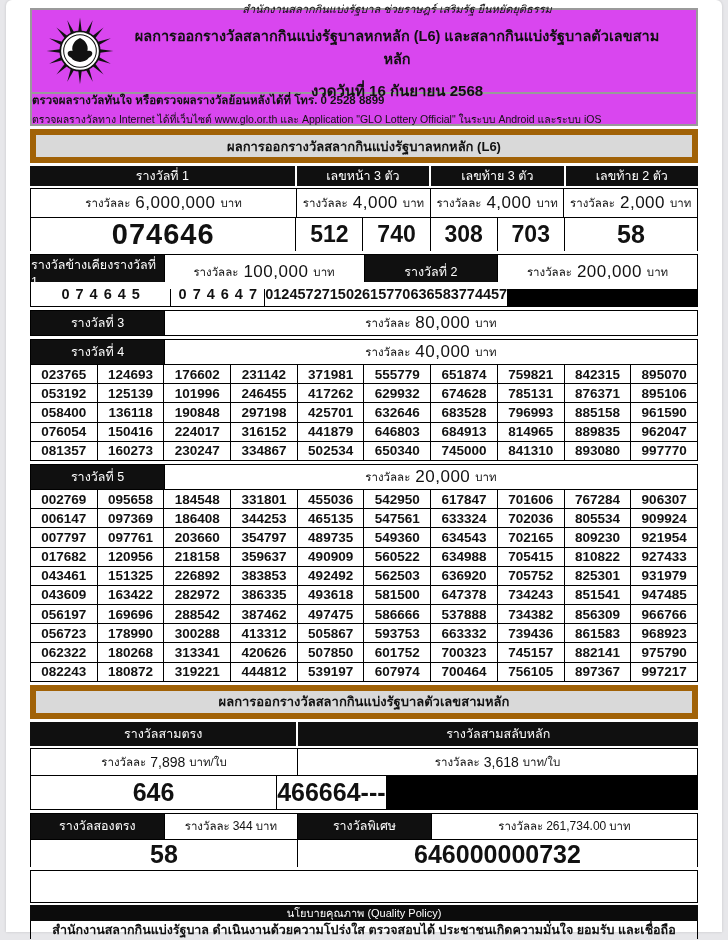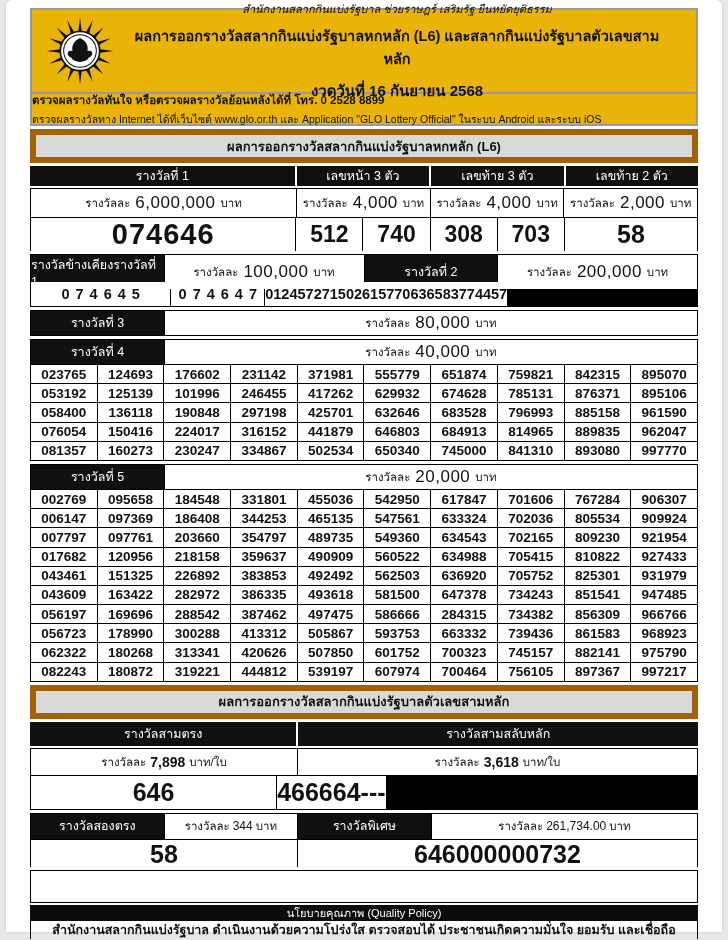--- a/index.html
+++ b/index.html
@@ -2,21 +2,21 @@
 <html><head>
 <meta charset="utf-8">
 <style>
   html,body{margin:0;padding:0;width:728px;height:940px;overflow:hidden;
     background:#e7e7ea;font-family:"Liberation Sans","DejaVu Sans",sans-serif;color:#111;}
   .doc{position:absolute;left:6px;right:6px;top:0;height:932px;background:#fff;
     border-radius:6px 6px 0 0;box-shadow:0 0 3px rgba(0,0,0,.15);}
   .content{position:relative;width:668px;margin:0 auto;padding-top:8px;}
 
   
-  .hbox{border:2px solid #9a9a9a;background:#eab308;}
+  .hbox{border:2px solid #9a9a9a;background:#d946ef;}
   .header{height:82px;display:flex;align-items:center;}
   .logo{width:96px;display:flex;justify-content:center;align-items:center;}
   .logo svg{width:68px;height:68px;}
   .htext{flex:1;text-align:center;padding-right:30px;}
   .motto{font-style:italic;font-size:11px;margin-bottom:6px;}
   .title{font-weight:700;font-size:14.5px;margin-bottom:9px;}
   .ddate{font-weight:700;font-size:15px;}
   .info{margin-top:-2px;height:30px;text-align:left;display:flex;flex-direction:column;justify-content:center;gap:2px;}
   .il1{font-size:11.5px;font-weight:600;}
   .il2{font-size:10.5px;}
@@ -30,21 +30,21 @@
   .wgrid{display:grid;gap:1px;background:#000;border:1px solid #000;}
   .wgrid>div{background:#fff;display:flex;align-items:center;justify-content:center;}
   .mixrow{display:grid;gap:1px;background:#000;border:1px solid #000;}
   .mixrow>div{display:flex;align-items:center;justify-content:center;}
   .mixrow .bcell{background:#101010;color:#fff;font-size:12.5px;}
   .mixrow .acell{background:#fff;}
   .contents{display:contents;}
 
   .pre{font-size:11.5px;text-align:center;}
   .amt{font-size:17px;margin:0 5px;letter-spacing:.5px;text-align:right;}
-  .amt-m{font-size:14px;font-weight:700;margin:0 4px;}
+  .amt-m{font-size:14px;font-weight:400;margin:0 4px;}
   .amt-s{font-size:12px;margin:0 3px;}
   .sufs{font-size:11.5px;}
 
   .ncell{background:#fff;display:flex;align-items:center;justify-content:center;
     font-weight:700;font-size:14px;}
   .bign{font-weight:700;}
 
   
   .t1h{grid-template-columns:4fr 2fr 2fr 2fr;height:20px;}
   .t1p{grid-template-columns:4fr 2fr 2fr 2fr;height:28px;margin-top:2px;}
@@ -328,21 +328,21 @@
         <div class="ncell">647378</div>
         <div class="ncell">734243</div>
         <div class="ncell">851541</div>
         <div class="ncell">947485</div>
         <div class="ncell">056197</div>
         <div class="ncell">169696</div>
         <div class="ncell">288542</div>
         <div class="ncell">387462</div>
         <div class="ncell">497475</div>
         <div class="ncell">586666</div>
-        <div class="ncell">284315</div>
+        <div class="ncell">537888</div>
         <div class="ncell">734382</div>
         <div class="ncell">856309</div>
         <div class="ncell">966766</div>
         <div class="ncell">056723</div>
         <div class="ncell">178990</div>
         <div class="ncell">300288</div>
         <div class="ncell">413312</div>
         <div class="ncell">505867</div>
         <div class="ncell">593753</div>
         <div class="ncell">663332</div>

